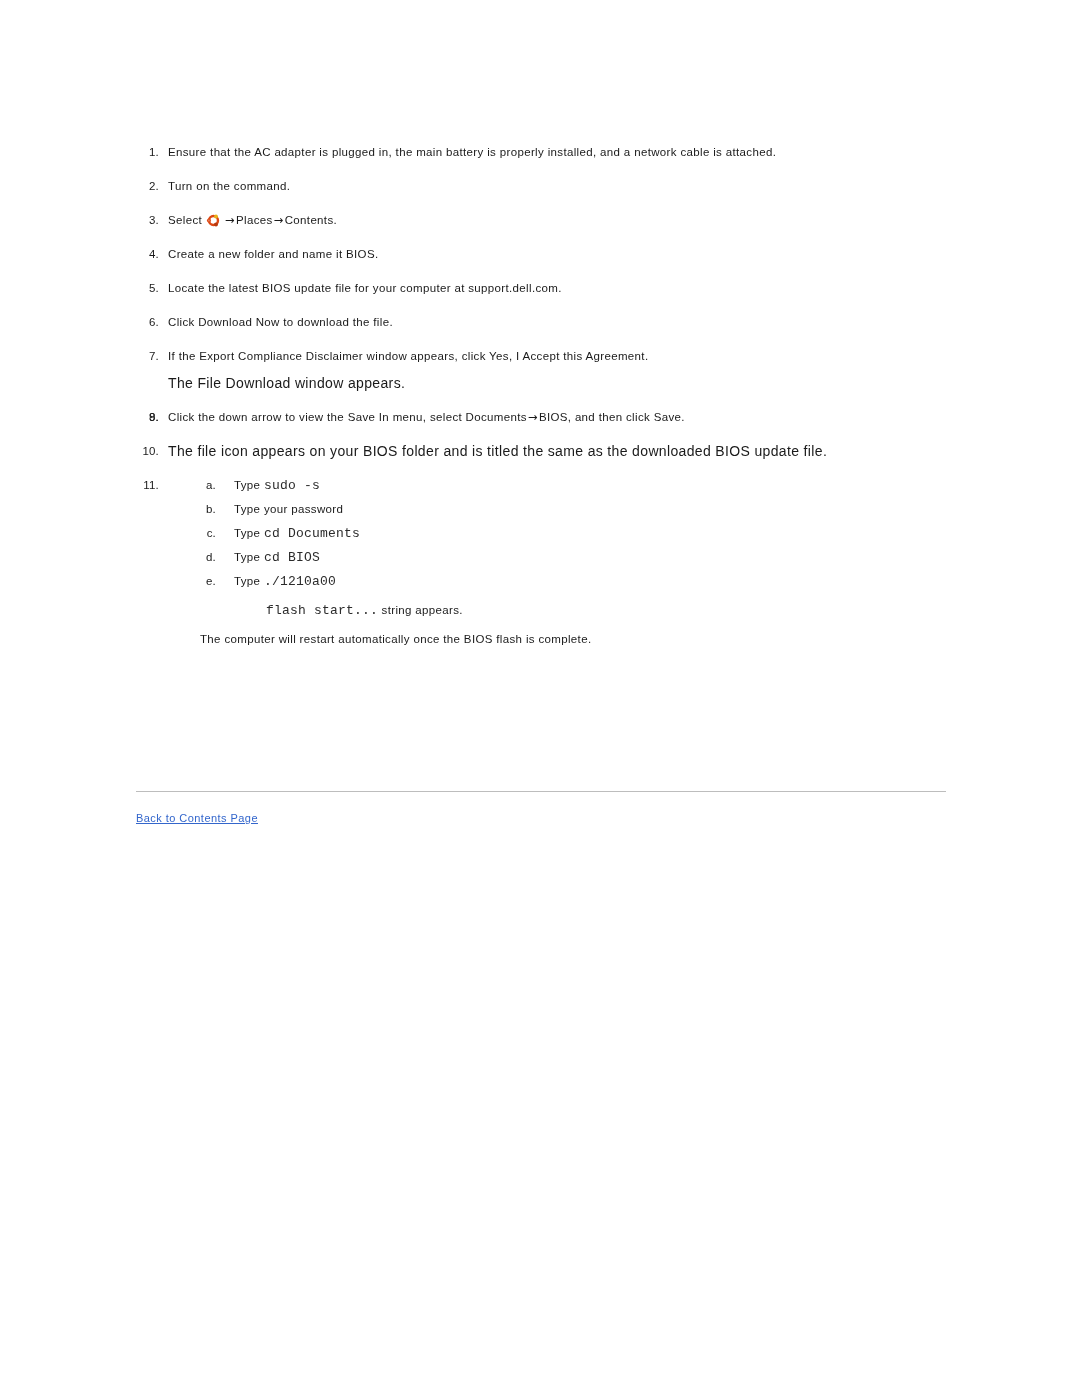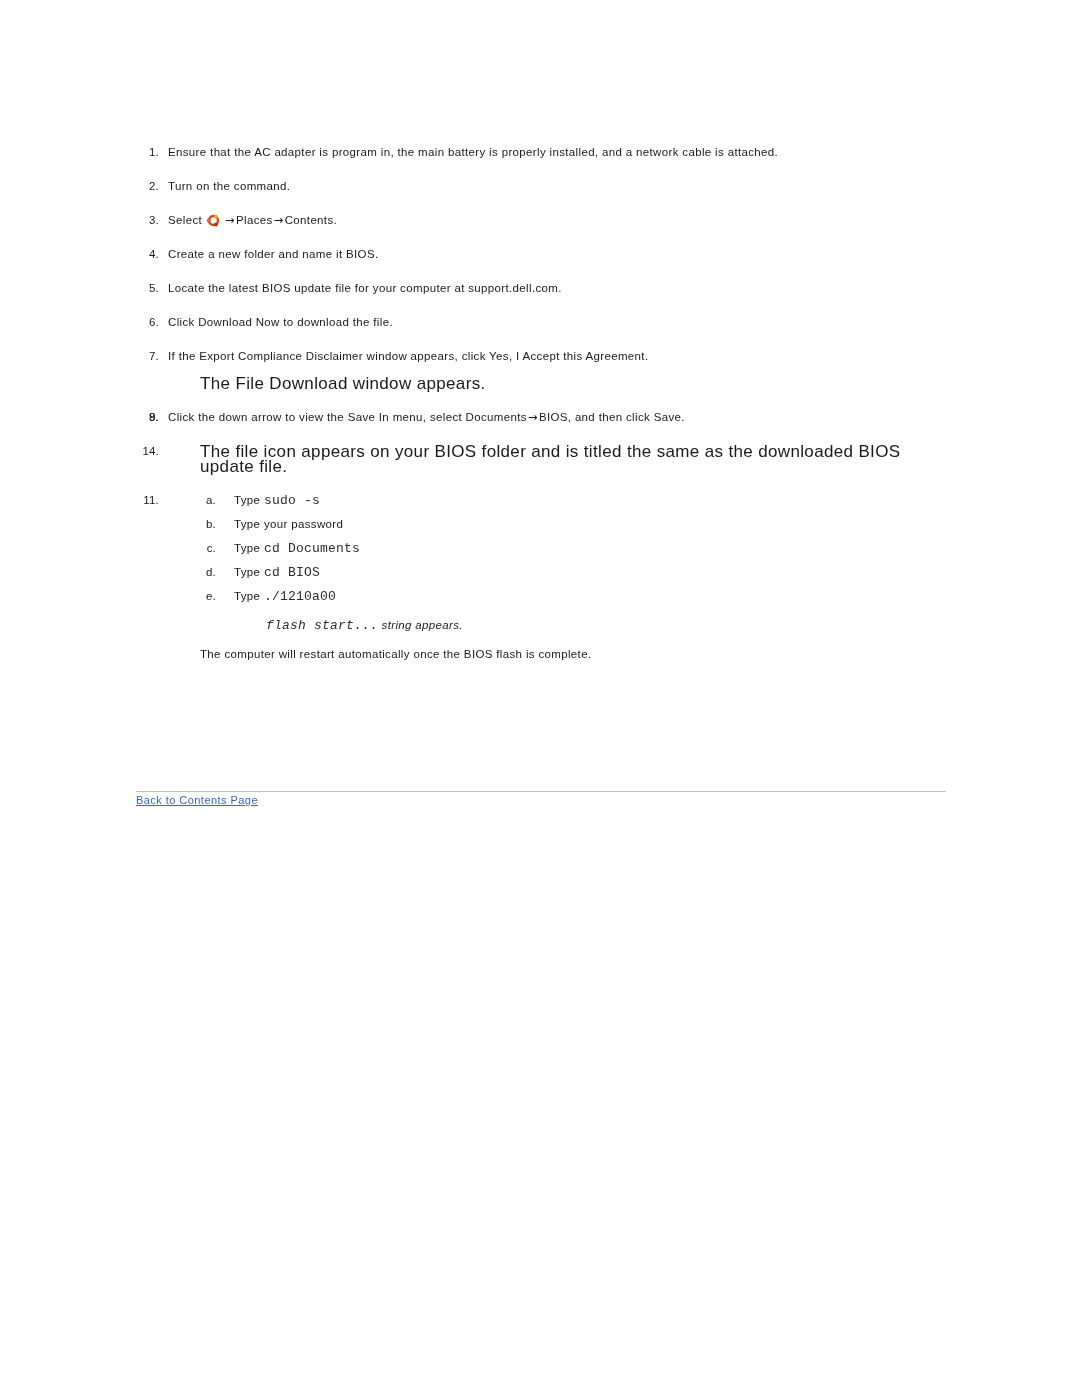--- a/index.html
+++ b/index.html
@@ -52,24 +52,23 @@
     letter-spacing: 0.2px;
   }
 
   .step > .body {
     display: block;
   }
 
   .step .follow {
     display: block;
     margin-top: 12px;
-    font-size: 17px;
-    line-height: 15px;
-    letter-spacing: 0.35px;
-    margin-left: 32px;
+    font-size: 14px;
+    line-height: 15px;
+    letter-spacing: 0.35px;
   }
 
   
   .os-icon {
     display: inline-block;
     vertical-align: -4px;
     width: 15px;
     height: 15px;
     margin: 0 3px 0 4px;
   }
@@ -111,21 +110,20 @@
     letter-spacing: 0.2px;
     color: #2b2b2b;
   }
 
   .note-mono {
     margin-top: 14px;
     margin-left: 66px;
     font-size: 11.5px;
     line-height: 15px;
     letter-spacing: 0.35px;
-    font-style: italic;
   }
 
   .closing {
     margin-top: 14px;
     margin-left: 32px;
     font-size: 11.5px;
     line-height: 15px;
     letter-spacing: 0.35px;
   }
 
@@ -137,38 +135,38 @@
     width: 810px;
     height: 0;
     border: 0;
     border-top: 1px solid #bdbdbd;
     margin: 0;
   }
 
   .footer-link {
     position: absolute;
     left: 136px;
-    top: 794px;
+    top: 812px;
     font-size: 11px;
     letter-spacing: 0.45px;
     color: #3366cc;
     text-decoration: underline;
     cursor: pointer;
   }
 </style>
 </head>
 <body>
 
 <div class="page">
 
   <div class="steps">
 
     <div class="step">
       <span class="num">1.</span>
-      <span class="body">Ensure that the AC adapter is program in, the main battery is properly installed, and a network cable is attached.</span>
+      <span class="body">Ensure that the AC adapter is plugged in, the main battery is properly installed, and a network cable is attached.</span>
     </div>
 
     <div class="step">
       <span class="num">2.</span>
       <span class="body">Turn on the command.</span>
     </div>
 
     <div class="step">
       <span class="num">3.</span>
       <span class="body"><span>Select</span><span class="os-icon"><svg width="15" height="15" viewBox="0 0 32 32" xmlns="http://www.w3.org/2000/svg">
@@ -207,21 +205,21 @@
     <div class="step">
       <span class="num">8.</span>
     </div>
 
     <div class="step">
       <span class="num">9.</span>
       <span class="body"><span>Click the down arrow to view the Save In menu, select Documents</span><span class="arrow">→</span><span>BIOS, and then click Save.</span></span>
     </div>
 
     <div class="step">
-      <span class="num">14.</span>
+      <span class="num">10.</span>
       <span class="follow">The file icon appears on your BIOS folder and is titled the same as the downloaded BIOS update file.</span>
     </div>
 
     <div class="step">
       <span class="num">11.</span>
 
       <div class="substeps">
 
         <div class="substep">
           <span class="num">a.</span>

